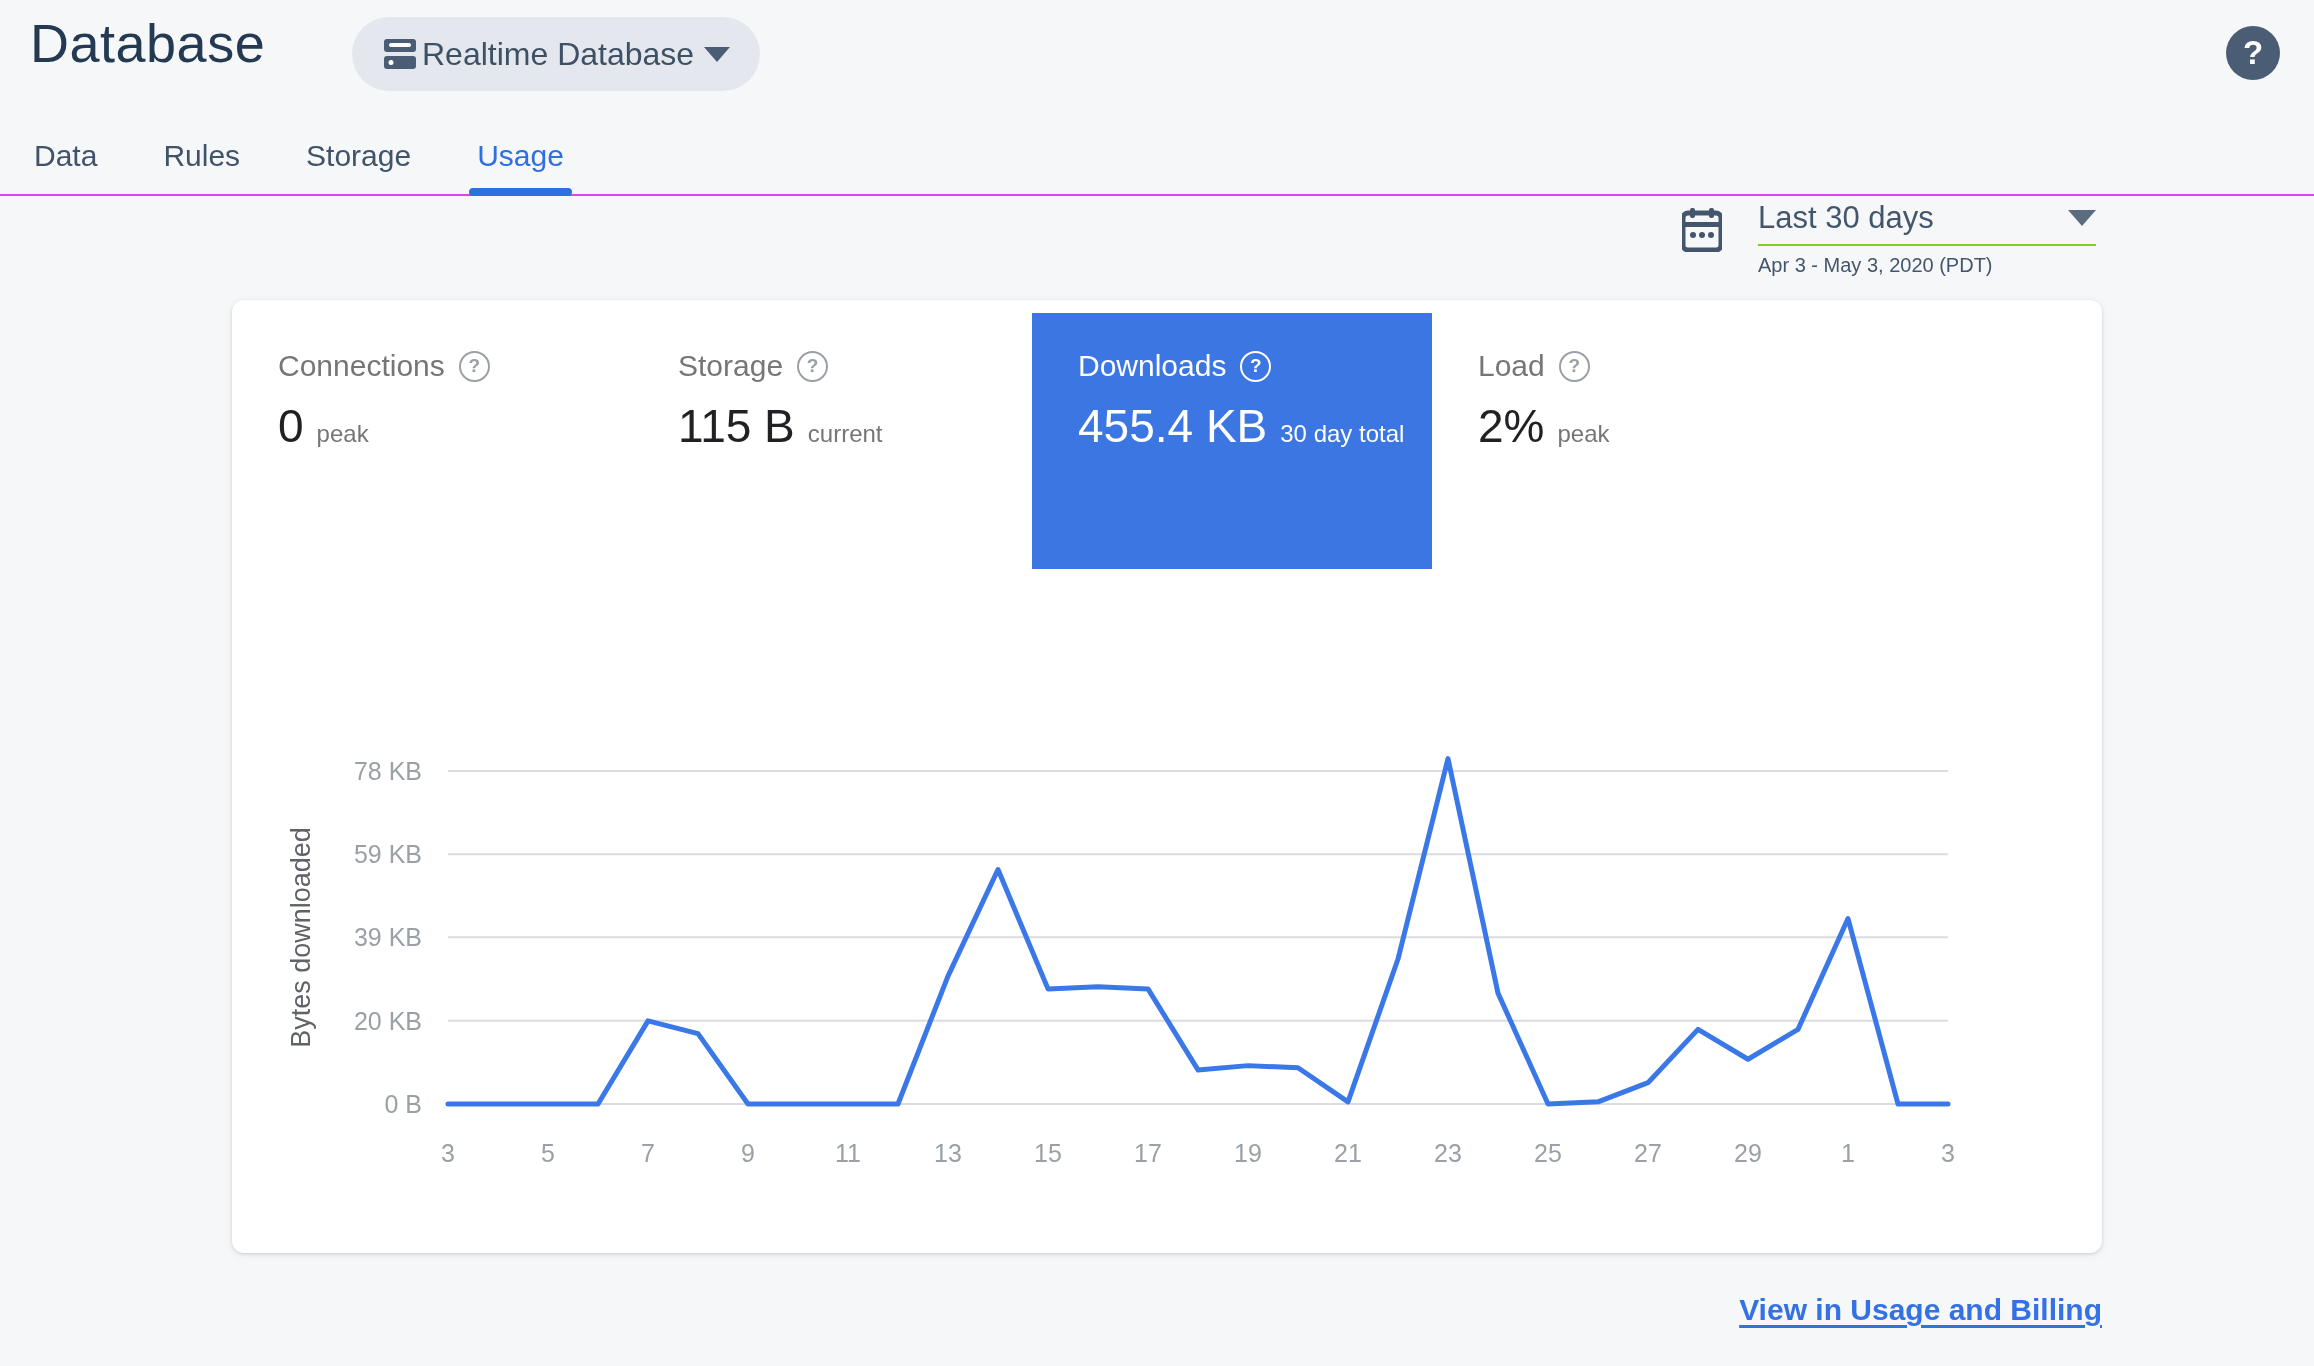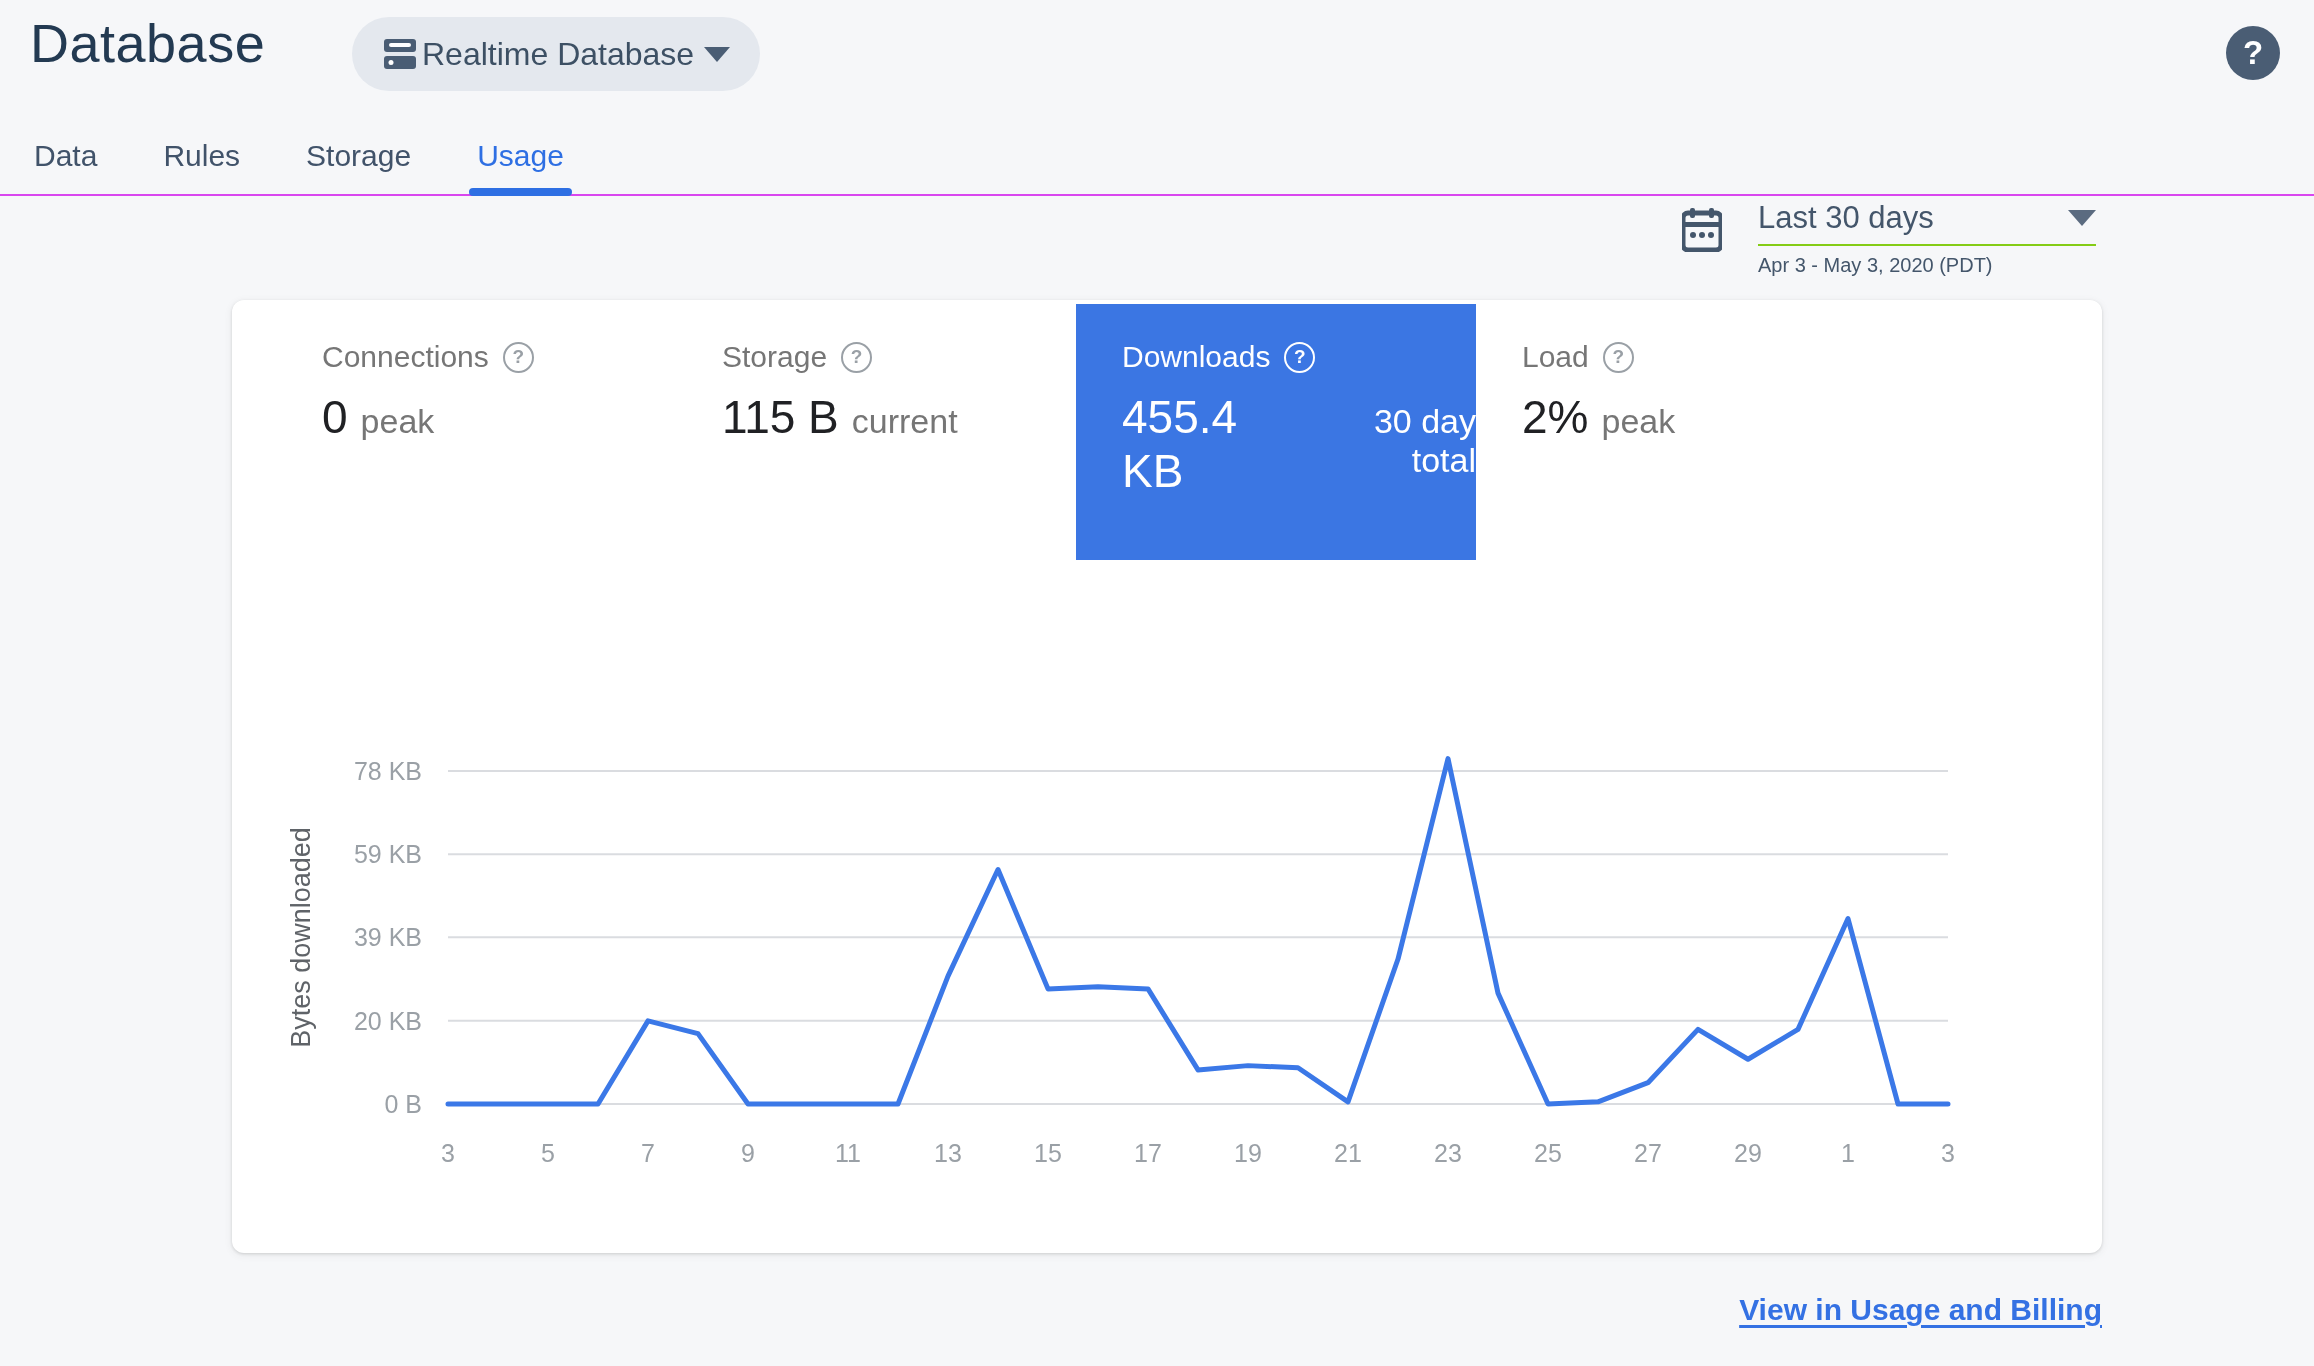--- a/index.html
+++ b/index.html
@@ -54,38 +54,38 @@
   }
   .dr-preset{font-size:31px;font-weight:500;color:#44566b;}
   .dr-caret{width:0;height:0;border-left:14px solid transparent;border-right:14px solid transparent;border-top:16px solid #5b6b80;}
   .dr-sub{margin-top:8px;font-size:20px;color:#44566b;}
   
   .card{
     position:absolute;left:232px;top:300px;width:1870px;height:953px;
     background:#ffffff;border-radius:12px;
     box-shadow:0 1px 3px rgba(60,64,67,.18), 0 2px 8px rgba(60,64,67,.08);
   }
-  .tiles{position:absolute;left:0;top:4px;height:256px;display:flex;padding-left:44px;}
+  .tiles{position:absolute;left:0;top:13px;height:256px;display:flex;}
   .tile{
     width:400px;height:256px;box-sizing:border-box;padding:36px 0 0 46px;cursor:pointer;
   }
   .tile:first-child{border-top-left-radius:12px;}
   .tile.selected{background:#3b76e3;}
   .tile-label-row{display:flex;align-items:center;gap:14px;}
   .tile-label{font-size:30px;color:#767676;}
   .tile.selected .tile-label{color:#ffffff;}
   .help-circle{
     width:27px;height:27px;border:2px solid #9aa0a6;border-radius:50%;
     display:flex;align-items:center;justify-content:center;
     font-size:19px;font-weight:700;color:#9aa0a6;cursor:pointer;flex:0 0 auto;
   }
   .tile.selected .help-circle{border-color:#ffffff;color:#ffffff;}
   .tile-value-row{margin-top:16px;display:flex;align-items:baseline;gap:13px;}
   .tile-value{font-size:46px;color:#202124;}
-  .tile-suffix{font-size:34px;color:#767676;text-align:right;}
+  .tile-suffix{font-size:24px;color:#767676;}
   .tile.selected .tile-value,.tile.selected .tile-suffix{color:#ffffff;}
   
   .chart-wrap{position:absolute;left:38px;top:430px;width:1700px;height:460px;}
   
   .billing-link{
     position:absolute;right:212px;top:1293px;
     font-size:30px;font-weight:700;color:#3471e3;text-decoration:underline;cursor:pointer;
     text-underline-offset:5px;
   }
 </style>

